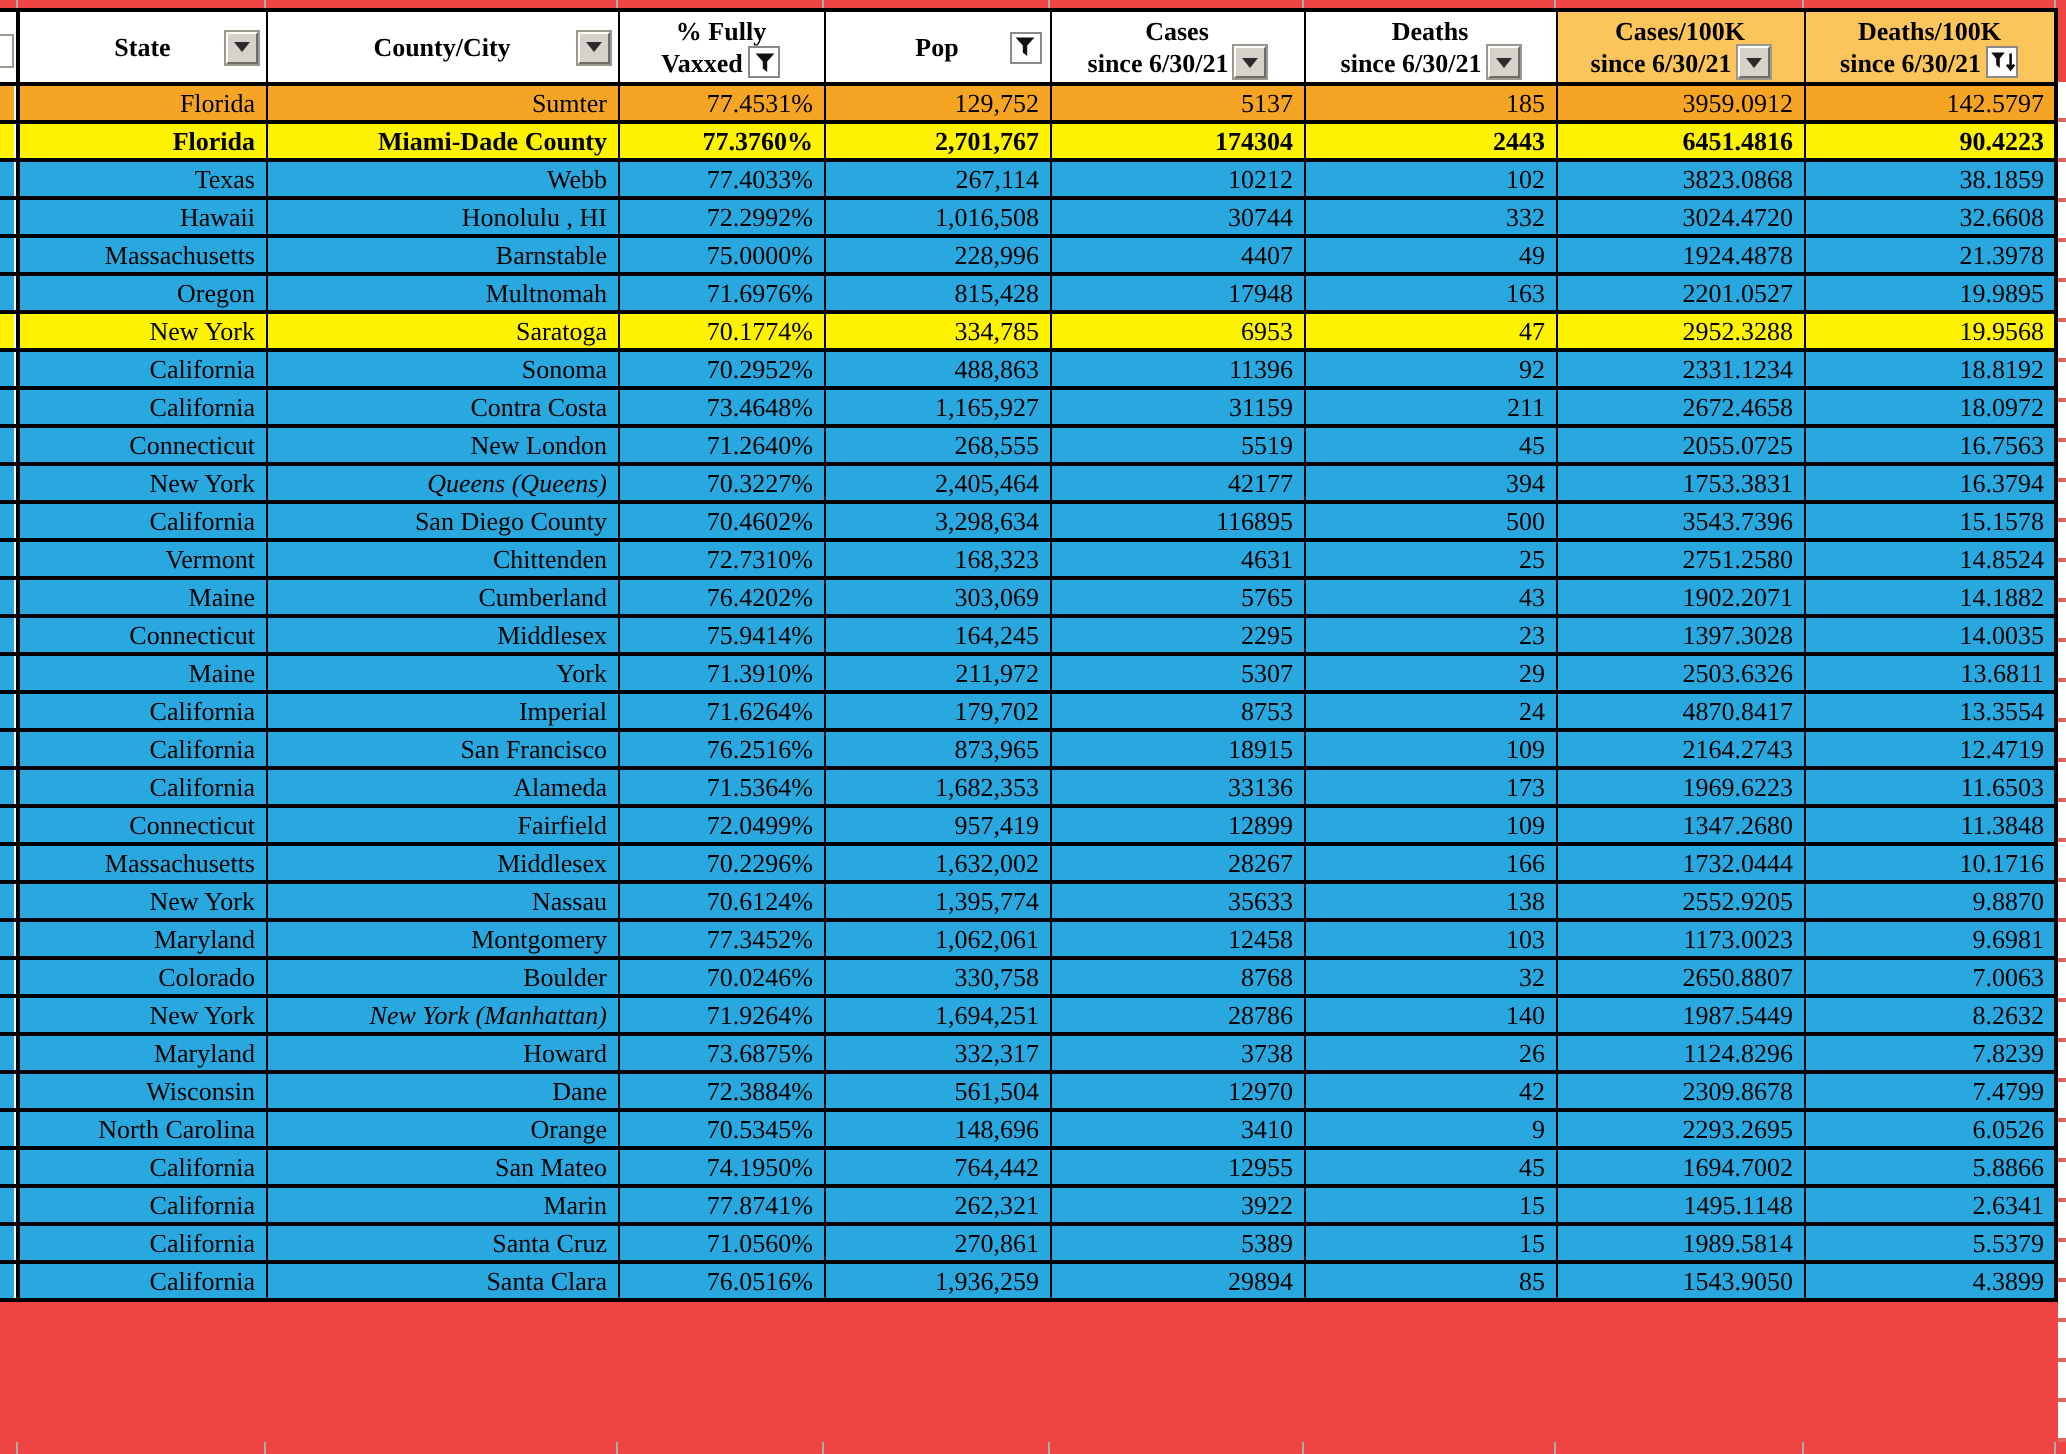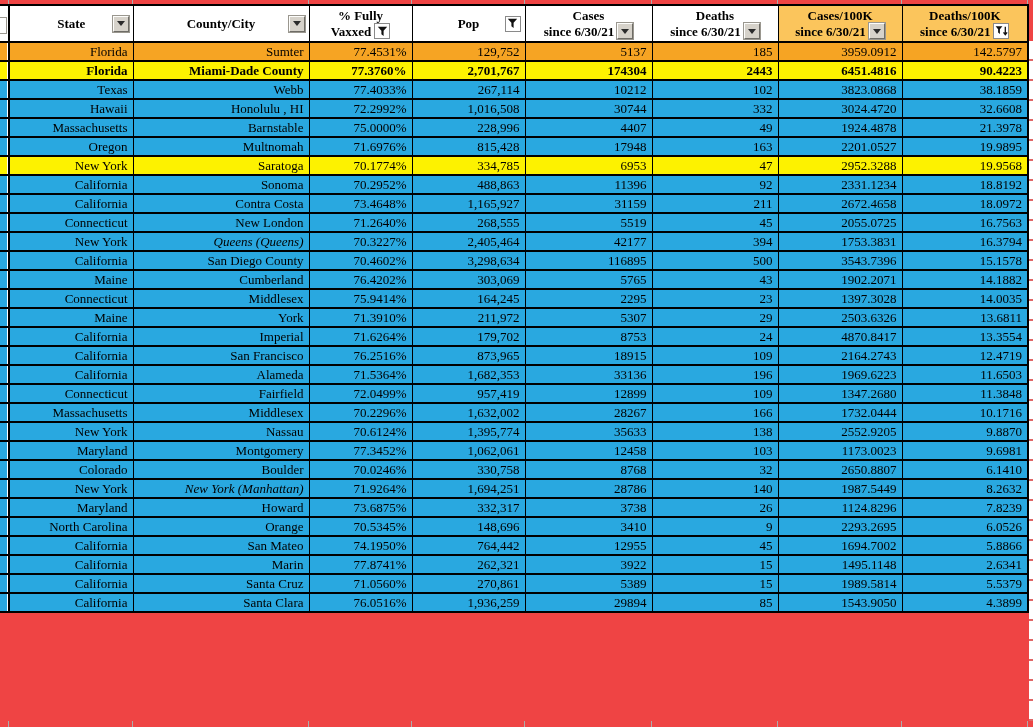--- a/index.html
+++ b/index.html
@@ -299,20 +299,31 @@
           <td class="c-blue">San Diego County</td>
           <td class="c-blue">70.4602%</td>
           <td class="c-blue">3,298,634</td>
           <td class="c-blue">116895</td>
           <td class="c-blue">500</td>
           <td class="c-blue">3543.7396</td>
           <td class="c-blue">15.1578</td>
         </tr>
         <tr>
           <td class="sliver c-blue"></td>
+          <td class="c-blue">Vermont</td>
+          <td class="c-blue">Chittenden</td>
+          <td class="c-blue">72.7310%</td>
+          <td class="c-blue">168,323</td>
+          <td class="c-blue">4631</td>
+          <td class="c-blue">25</td>
+          <td class="c-blue">2751.2580</td>
+          <td class="c-blue">14.8524</td>
+        </tr>
+        <tr>
+          <td class="sliver c-blue"></td>
           <td class="c-blue">Maine</td>
           <td class="c-blue">Cumberland</td>
           <td class="c-blue">76.4202%</td>
           <td class="c-blue">303,069</td>
           <td class="c-blue">5765</td>
           <td class="c-blue">43</td>
           <td class="c-blue">1902.2071</td>
           <td class="c-blue">14.1882</td>
         </tr>
         <tr>
@@ -359,21 +370,21 @@
           <td class="c-blue">2164.2743</td>
           <td class="c-blue">12.4719</td>
         </tr>
         <tr>
           <td class="sliver c-blue"></td>
           <td class="c-blue">California</td>
           <td class="c-blue">Alameda</td>
           <td class="c-blue">71.5364%</td>
           <td class="c-blue">1,682,353</td>
           <td class="c-blue">33136</td>
-          <td class="c-blue">196</td>
+          <td class="c-blue">173</td>
           <td class="c-blue">1969.6223</td>
           <td class="c-blue">11.6503</td>
         </tr>
         <tr>
           <td class="sliver c-blue"></td>
           <td class="c-blue">Connecticut</td>
           <td class="c-blue">Fairfield</td>
           <td class="c-blue">72.0499%</td>
           <td class="c-blue">957,419</td>
           <td class="c-blue">12899</td>
@@ -416,21 +427,21 @@
         </tr>
         <tr>
           <td class="sliver c-blue"></td>
           <td class="c-blue">Colorado</td>
           <td class="c-blue">Boulder</td>
           <td class="c-blue">70.0246%</td>
           <td class="c-blue">330,758</td>
           <td class="c-blue">8768</td>
           <td class="c-blue">32</td>
           <td class="c-blue">2650.8807</td>
-          <td class="c-blue">6.1410</td>
+          <td class="c-blue">7.0063</td>
         </tr>
         <tr>
           <td class="sliver c-blue"></td>
           <td class="c-blue">New York</td>
           <td class="c-blue italic">New York  (Manhattan)</td>
           <td class="c-blue">71.9264%</td>
           <td class="c-blue">1,694,251</td>
           <td class="c-blue">28786</td>
           <td class="c-blue">140</td>
           <td class="c-blue">1987.5449</td>
@@ -439,20 +450,31 @@
         <tr>
           <td class="sliver c-blue"></td>
           <td class="c-blue">Maryland</td>
           <td class="c-blue">Howard</td>
           <td class="c-blue">73.6875%</td>
           <td class="c-blue">332,317</td>
           <td class="c-blue">3738</td>
           <td class="c-blue">26</td>
           <td class="c-blue">1124.8296</td>
           <td class="c-blue">7.8239</td>
+        </tr>
+        <tr>
+          <td class="sliver c-blue"></td>
+          <td class="c-blue">Wisconsin</td>
+          <td class="c-blue">Dane</td>
+          <td class="c-blue">72.3884%</td>
+          <td class="c-blue">561,504</td>
+          <td class="c-blue">12970</td>
+          <td class="c-blue">42</td>
+          <td class="c-blue">2309.8678</td>
+          <td class="c-blue">7.4799</td>
         </tr>
         <tr>
           <td class="sliver c-blue"></td>
           <td class="c-blue">North Carolina</td>
           <td class="c-blue">Orange</td>
           <td class="c-blue">70.5345%</td>
           <td class="c-blue">148,696</td>
           <td class="c-blue">3410</td>
           <td class="c-blue">9</td>
           <td class="c-blue">2293.2695</td>

